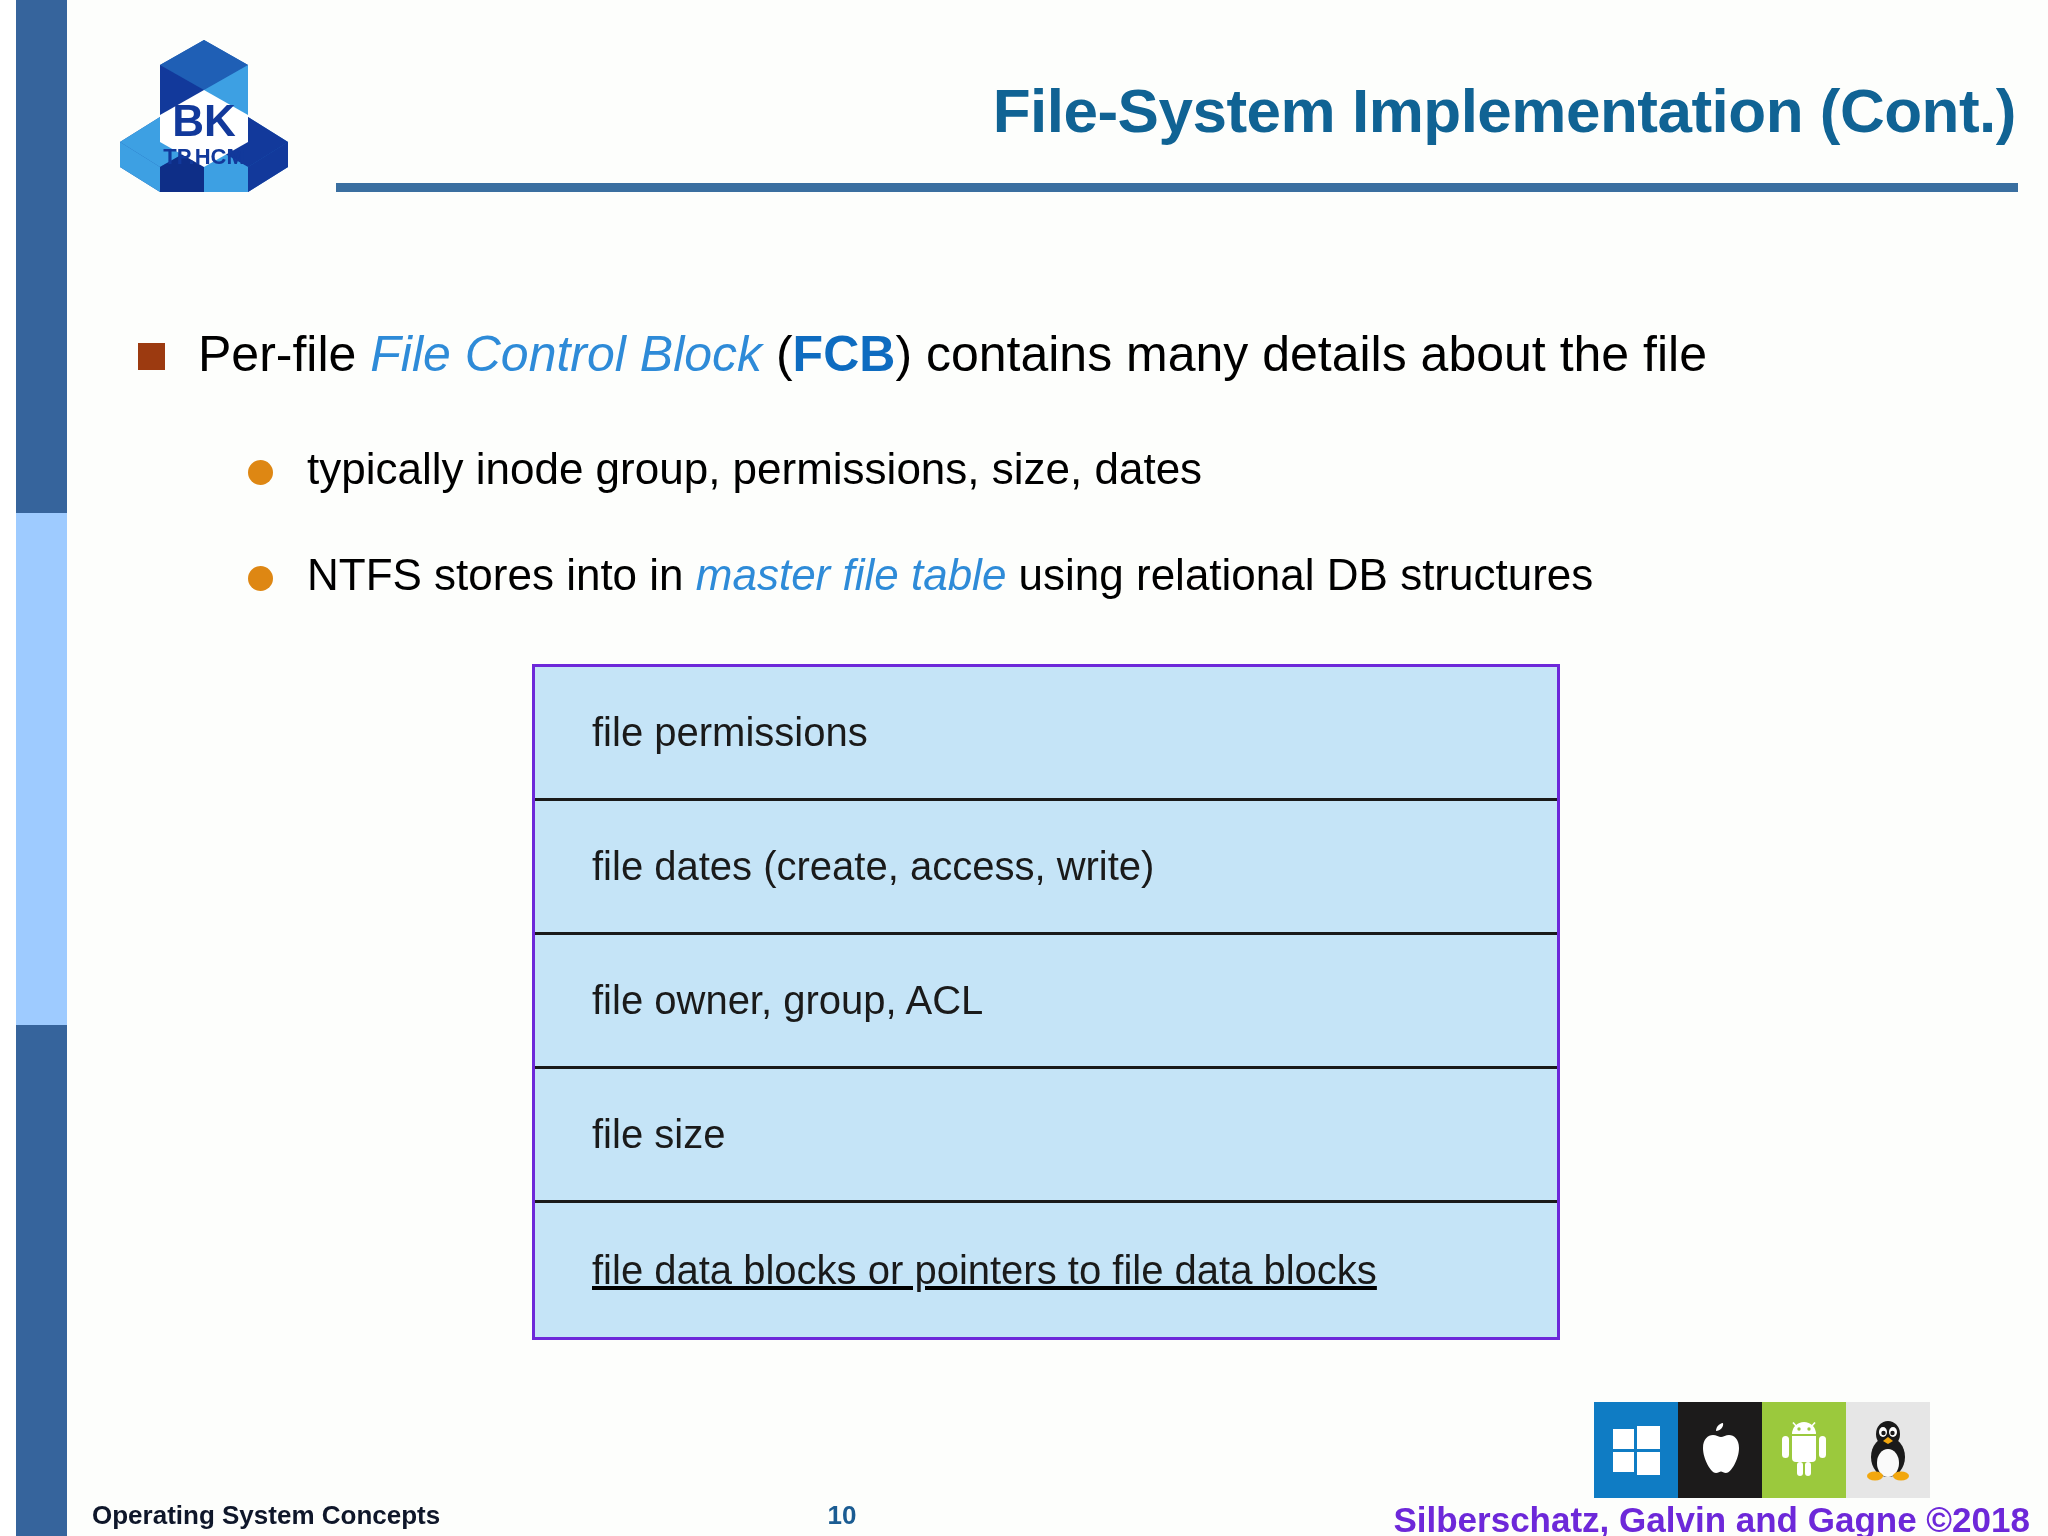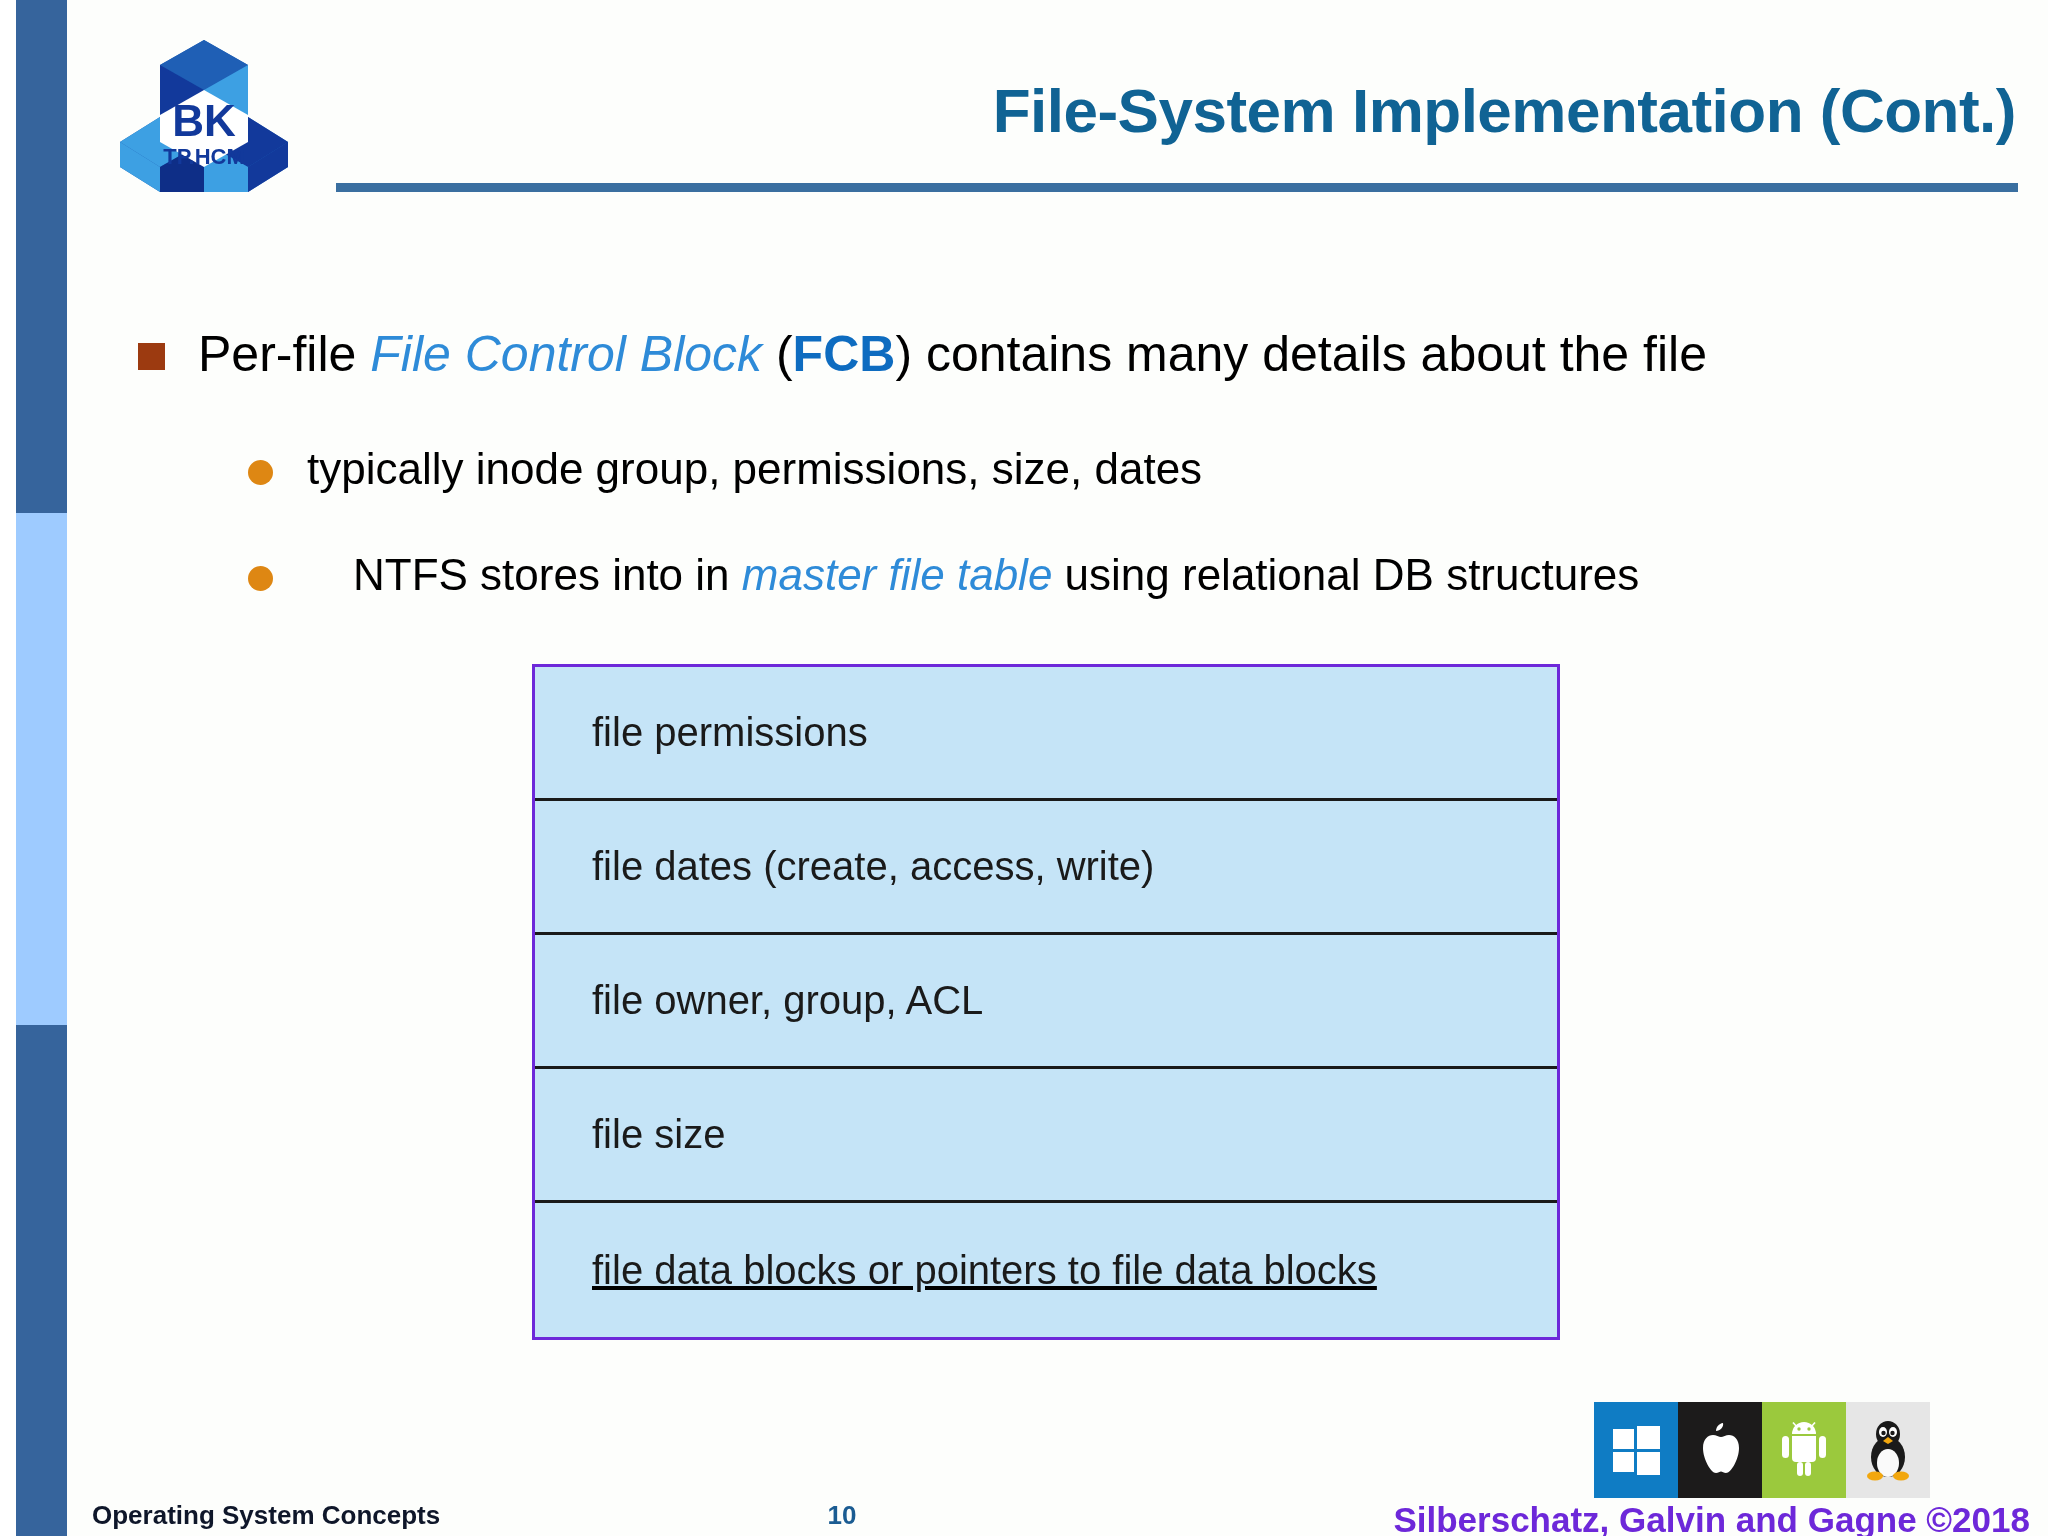--- a/index.html
+++ b/index.html
@@ -94,21 +94,21 @@
   .em-blue { color: #2E8BD8; font-style: italic; }
   .bold-blue { color: #0E6CC0; font-weight: bold; font-style: normal; }
 
   .bullet-l2 {
     position: absolute;
     left: 232px;
     display: flex;
     align-items: flex-start;
   }
   .b2-a { top: 444px; }
-  .b2-b { top: 550px; gap: 46px; }
+  .b2-b { top: 550px; }
   .dot-bullet {
     width: 25px;
     height: 25px;
     border-radius: 50%;
     background: #DE8713;
     margin-top: 16px;
     margin-right: 34px;
     flex: 0 0 auto;
   }
   .l2-text {

